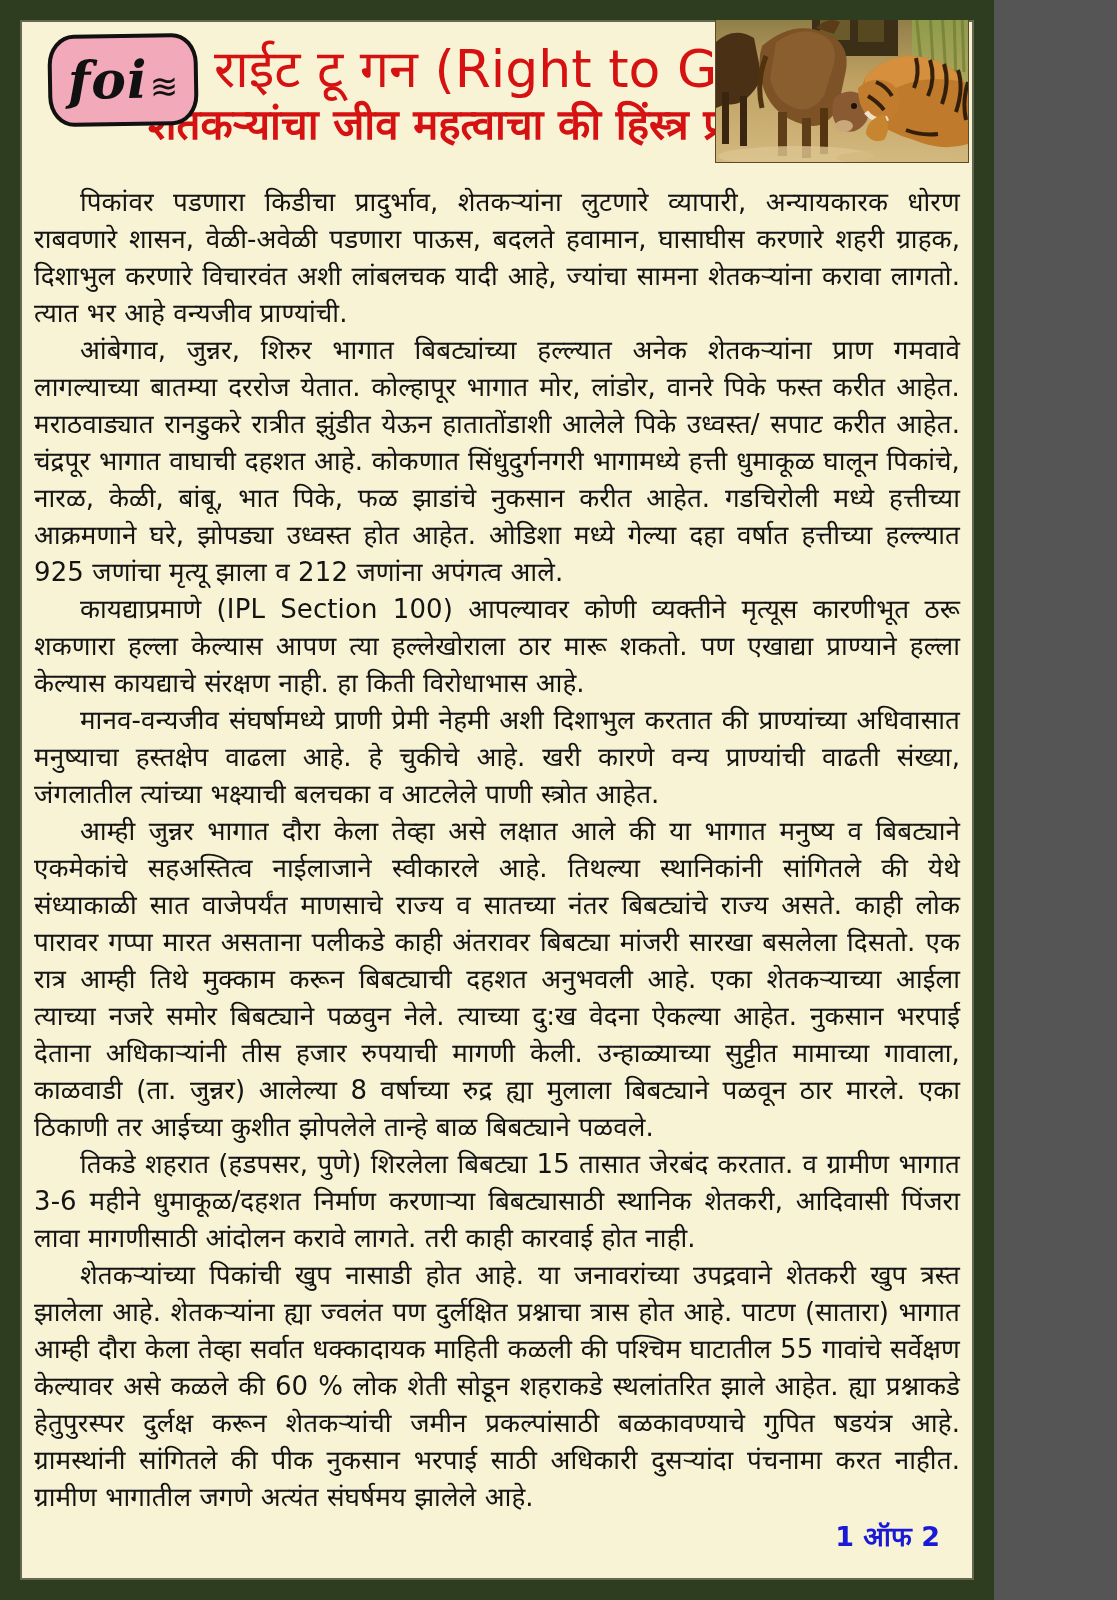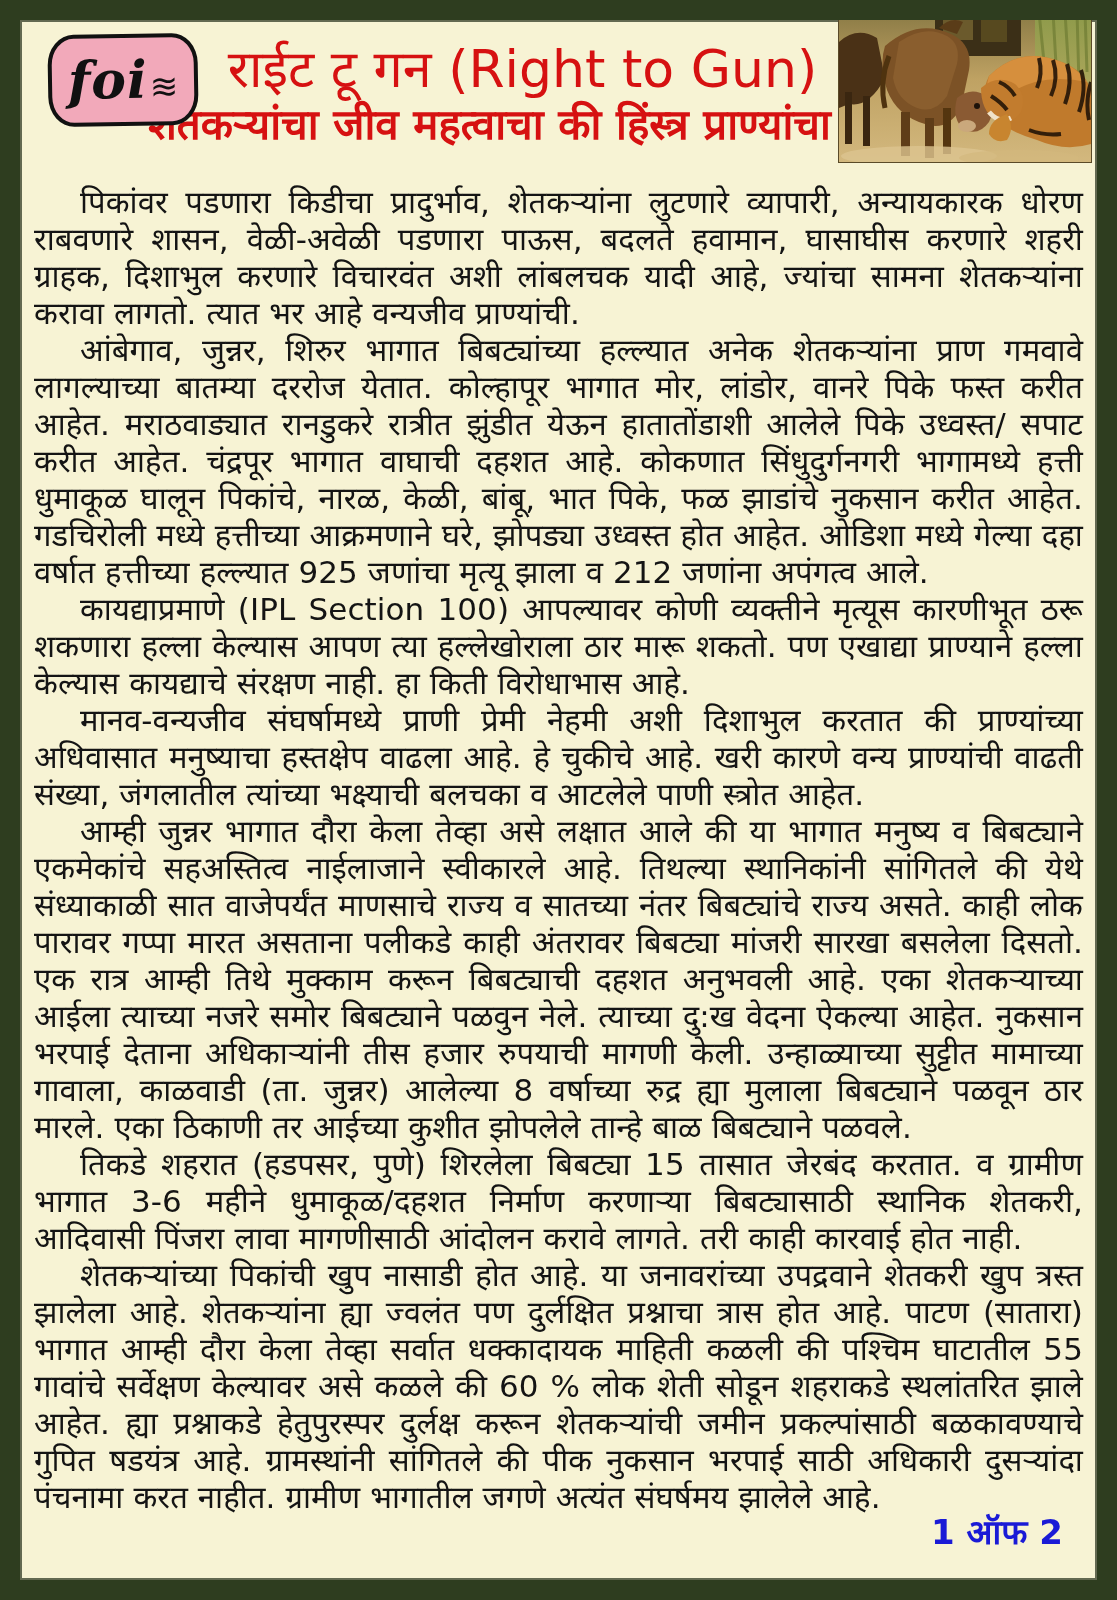--- a/index.html
+++ b/index.html
@@ -11,21 +11,21 @@
     --text-black:#141414;
   }
   *{margin:0;padding:0;box-sizing:border-box;}
   html,body{width:1117px;}
   body{
     font-family:"DejaVu Sans","Liberation Sans",sans-serif;
     background:#555;
   }
   .page{
     position:relative;
-    width:1117px;
+    width:994px;
     height:1600px;
     background:var(--page-bg);
     border:20px solid var(--border-green);
     box-shadow:inset 0 0 0 2px rgba(20,30,10,.65);
     overflow:hidden;
   }
   .content{
     position:relative;
     padding:6px 14px 0 14px;
     height:100%;
@@ -83,33 +83,33 @@
     width:252px; height:150px;
     outline:1px solid #5a4a28;
     z-index:5;
   }
   
   .doc-body{
     margin-top:16px;
     color:var(--text-black);
   }
   .doc-body p{
-    font-size:31px;
+    font-size:26px;
     line-height:37px;
     text-align:justify;
     text-indent:46px;
     font-weight:500;
     letter-spacing:.1px;
   }
   
   .footer{
     position:absolute;
     right:34px; bottom:26px;
     color:var(--footer-blue);
-    font-size:34px;
+    font-size:27px;
     font-weight:bold;
   }
 </style>
 </head>
 <body>
 
 <div class="page">
   <div class="content">
 
     <div class="header">

